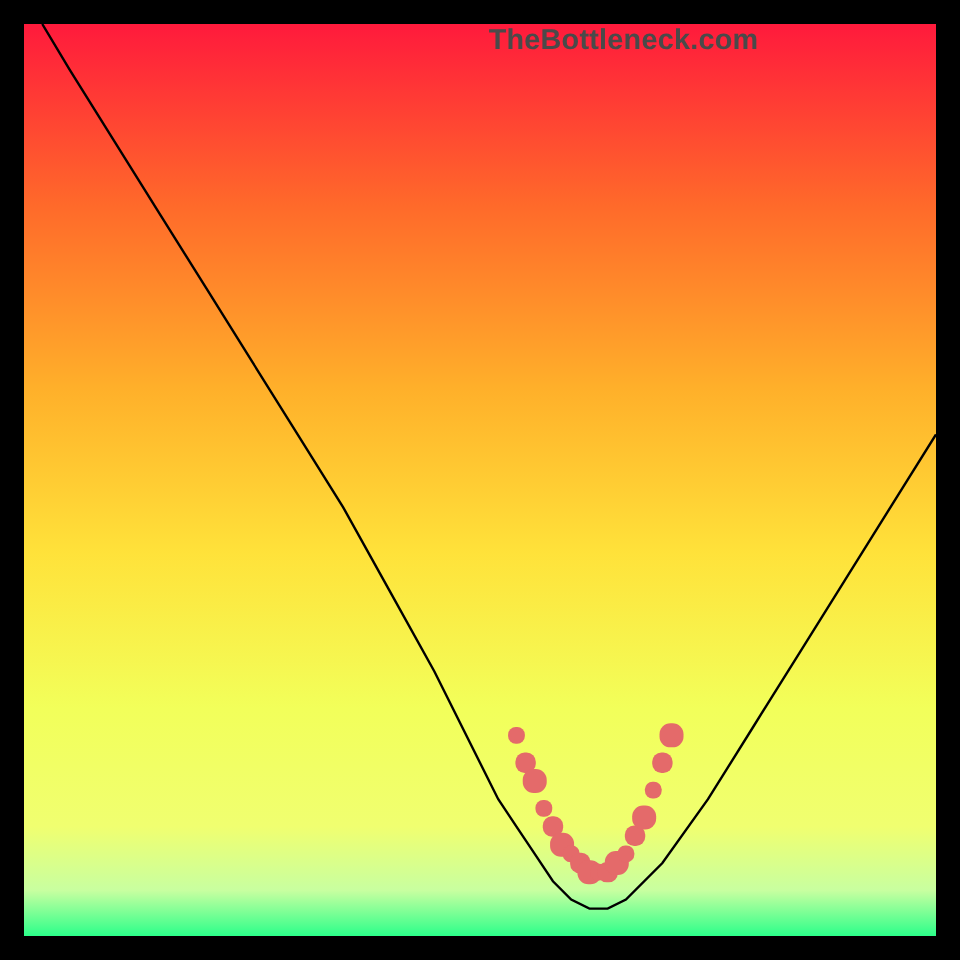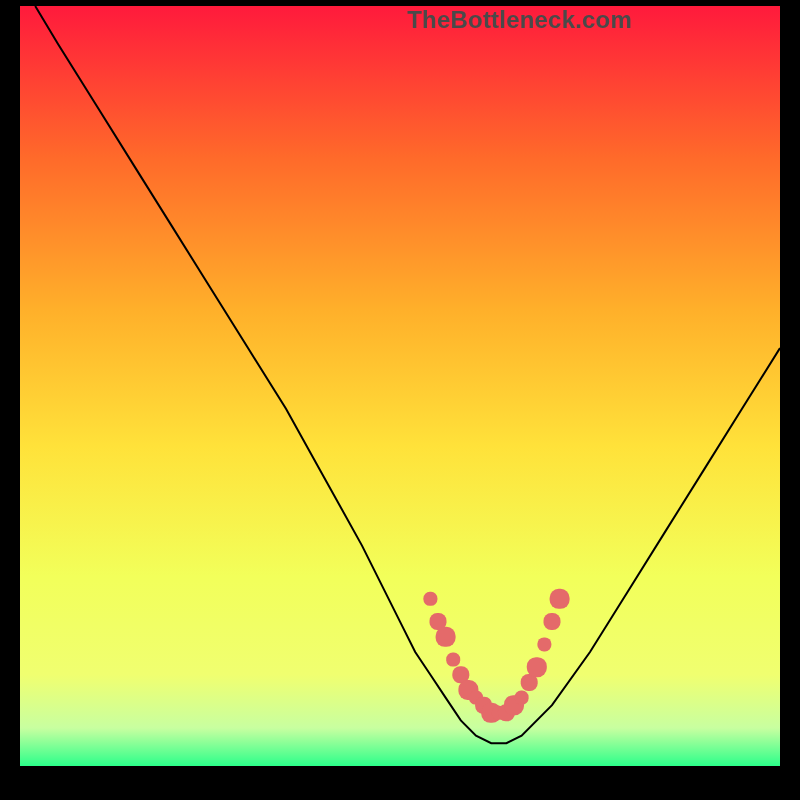--- a/index.html
+++ b/index.html
@@ -7,21 +7,21 @@
     padding: 0;
     width: 800px;
     height: 800px;
     background: #000000;
     overflow: hidden;
     font-family: Arial, Helvetica, sans-serif;
   }
   .frame {
     position: absolute;
     left: 20px;
-    top: 6px;
+    top: 20px;
     width: 616px;
     height: 760px;
     box-sizing: border-box;
   }
   .plot-bg {
     position: absolute;
     left: 0;
     top: 0;
     width: 760px;
     height: 760px;

